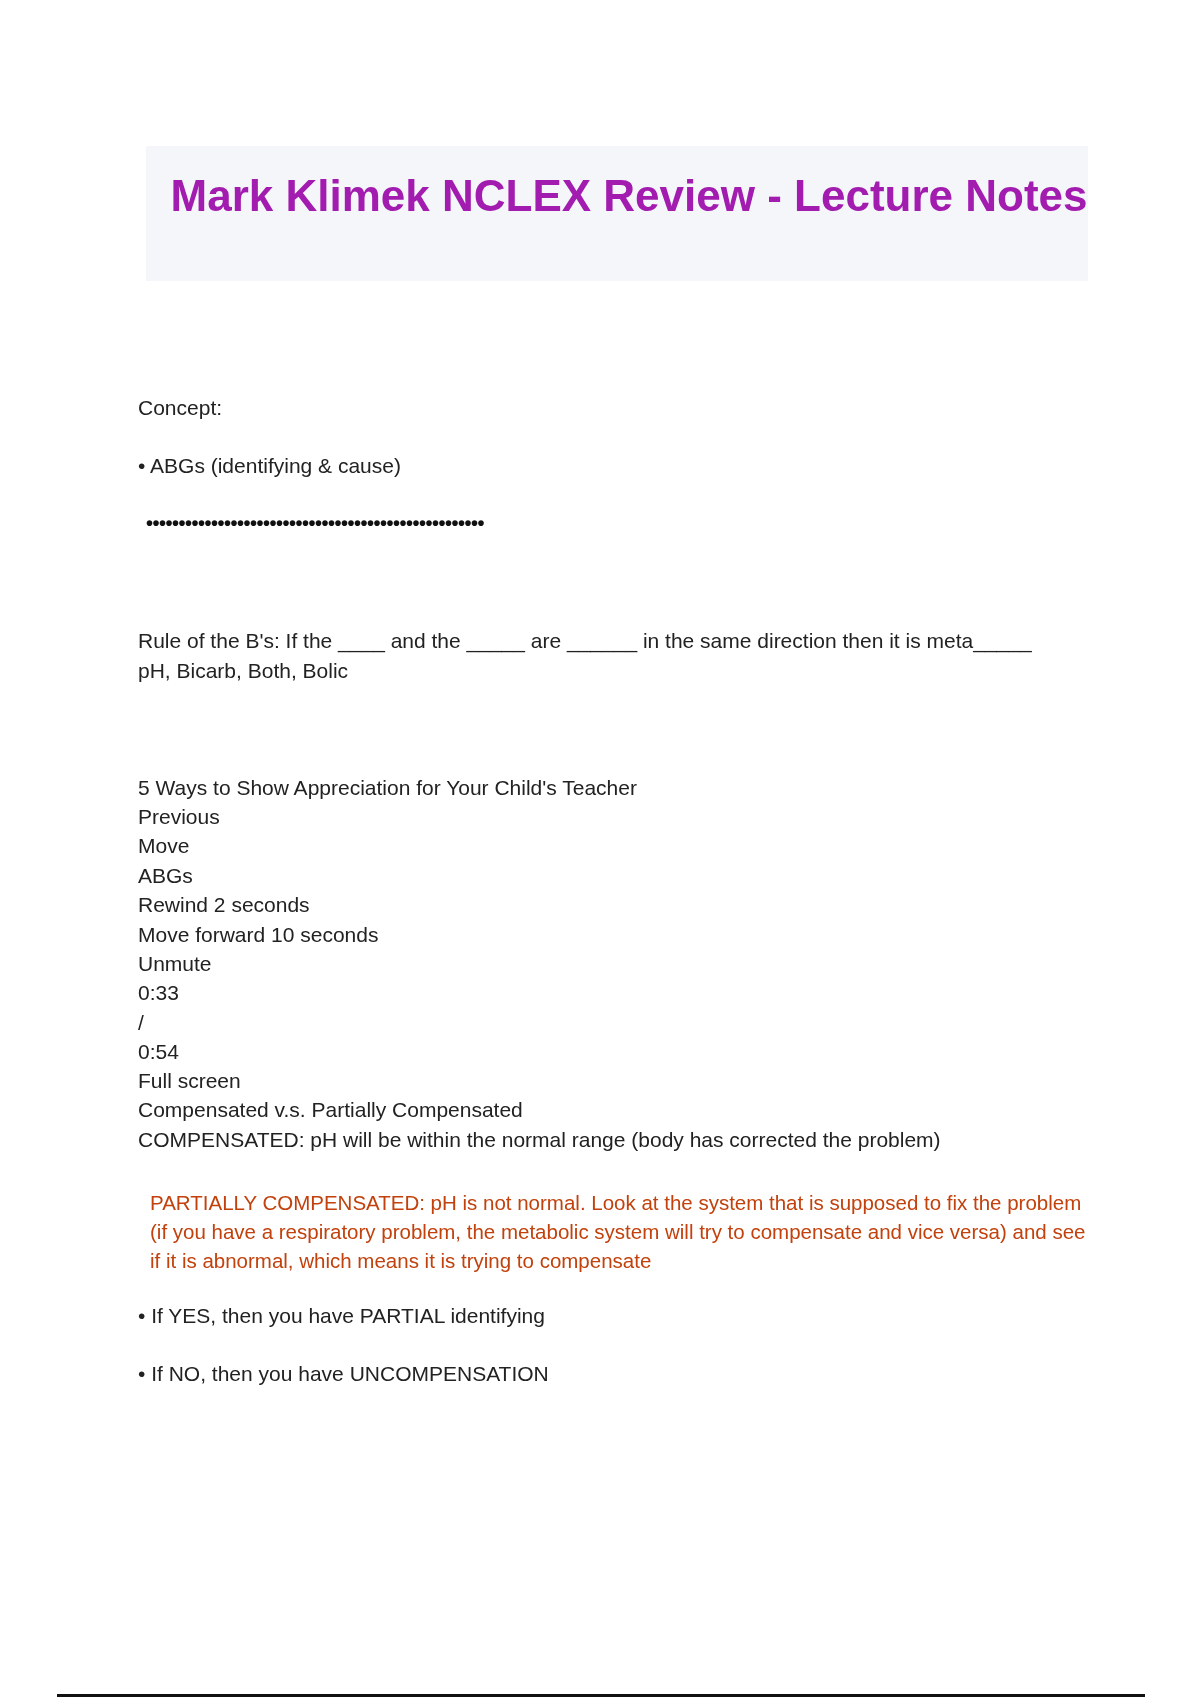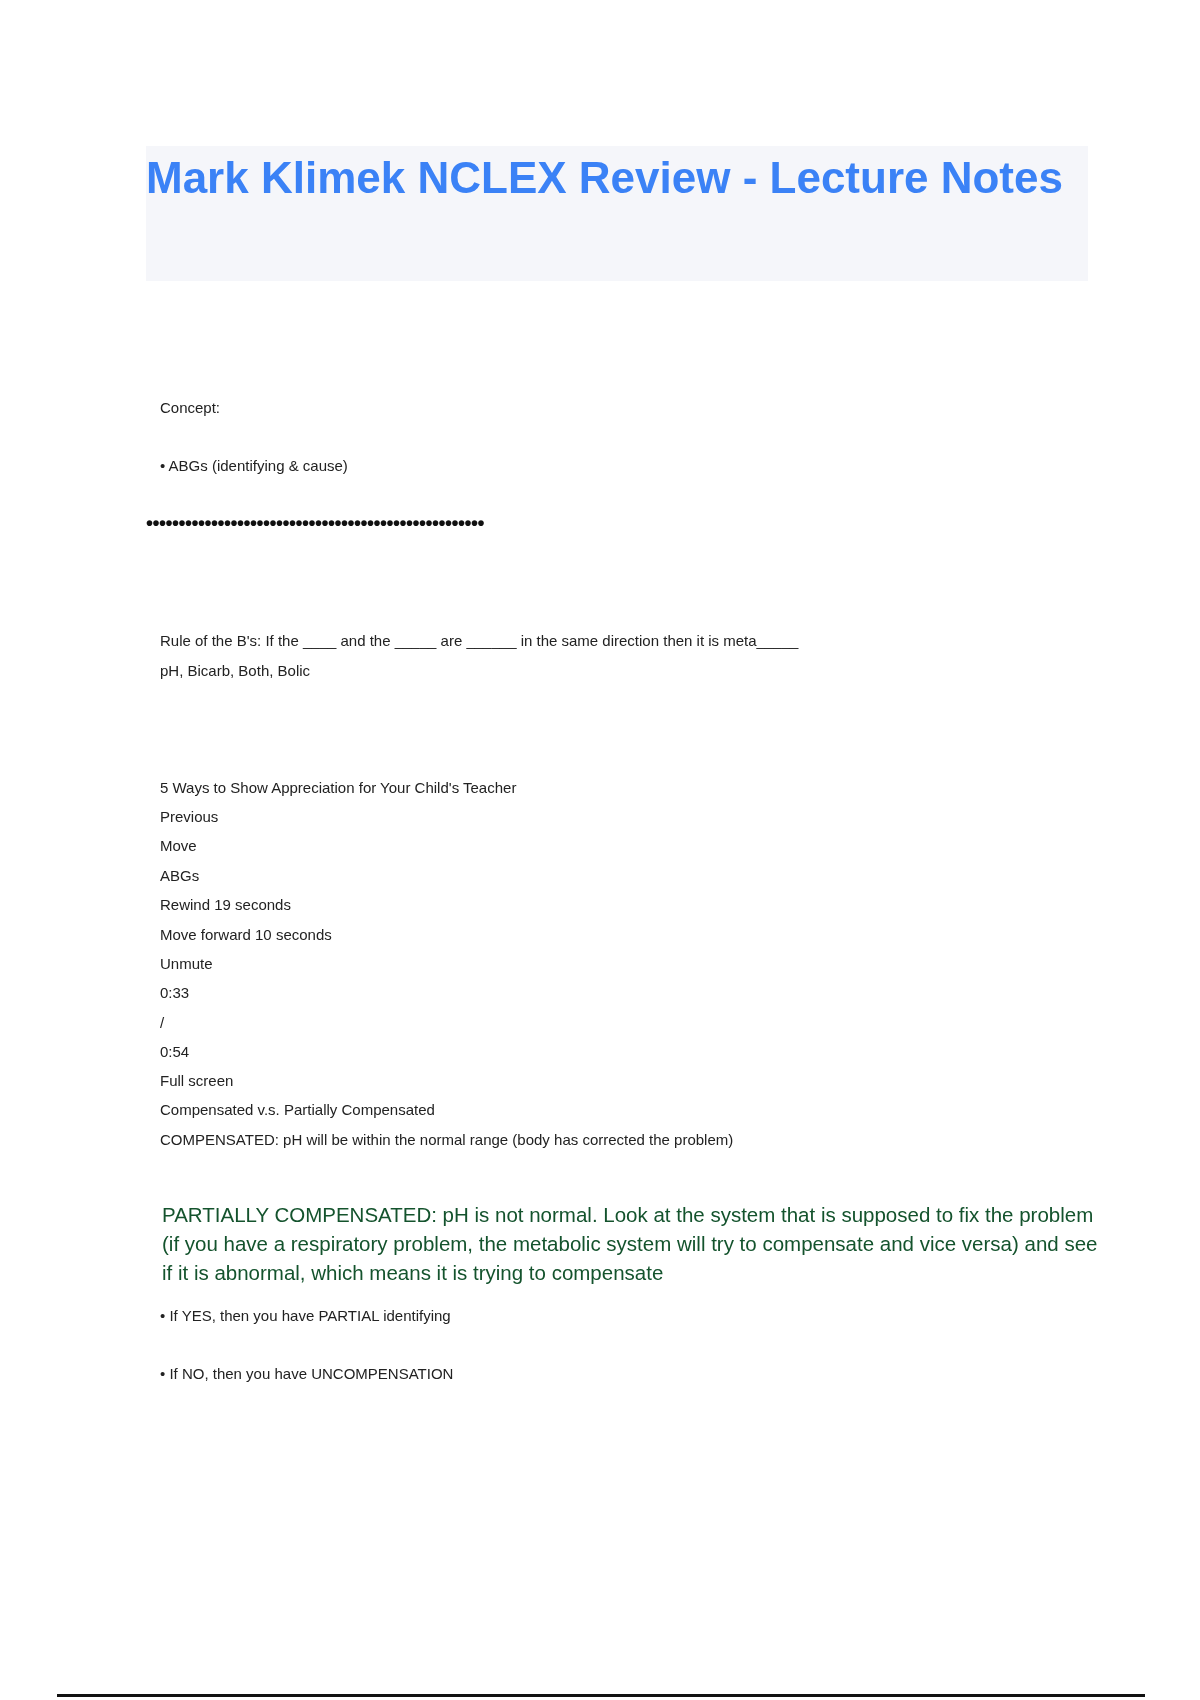--- a/index.html
+++ b/index.html
@@ -1,43 +1,43 @@
 <!DOCTYPE html>
 <html><head>
 <meta charset="utf-8">
 <style>
   html, body { margin:0; padding:0; }
   body { width:1200px; height:1700px; background:#ffffff; position:relative; overflow:hidden;
          font-family:"Liberation Sans", sans-serif; color:#222; }
   .title-box { position:absolute; left:146px; top:146px; width:942px; height:135px; background:#f5f6fa; }
-  .title { position:absolute; left:146px; top:144px; width:930px; margin:0;
-           font-family:"Liberation Sans", sans-serif; font-weight:bold; font-size:44px; line-height:67px; color:#3b82f6; }
-  .t { position:absolute; left:160px; margin:0; font-size:15px; line-height:30px; color:#222; white-space:nowrap; }
+  .title { position:absolute; left:146px; top:144px; width:930px; margin:18px;
+           font-family:"Liberation Sans", sans-serif; font-weight:bold; font-size:44px; line-height:67px; color:#a21caf;text-align:center; }
+  .t { position:absolute; left:138px; margin:0; font-size:21px; line-height:30px; color:#222; white-space:nowrap; }
   .dots { position:absolute; left:146px; top:513px; font-size:20px; letter-spacing:-0.5px; color:#111; font-weight:bold; line-height:20px; }
-  .para { position:absolute; left:146px; width:950px; margin:16px; font-size:20.5px; line-height:29px; color:#14532d; white-space:normal; }
+  .para { position:absolute; left:146px; width:950px; margin:4px; font-size:20.5px; line-height:29px; color:#c2410c; white-space:normal; }
   .footer-line { position:absolute; left:57px; top:1694px; width:1088px; height:3px; background:#111; }
 </style>
 </head>
 <body>
 
 <div class="title-box"></div>
 <h1 class="title">Mark Klimek NCLEX Review - Lecture Notes</h1>
 
 <p class="t" style="top:393px">Concept:</p>
 <p class="t" style="top:451px">• ABGs (identifying &amp; cause)</p>
 <div class="dots">••••••••••••••••••••••••••••••••••••••••••••••••••••</div>
 
 <p class="t" style="top:626px">Rule of the B's: If the ____ and the _____ are ______ in the same direction then it is meta_____</p>
 <p class="t" style="top:656px">pH, Bicarb, Both, Bolic</p>
 
 <p class="t" style="top:773px">5 Ways to Show Appreciation for Your Child's Teacher</p>
 <p class="t" style="top:802px">Previous</p>
 <p class="t" style="top:831px">Move</p>
 <p class="t" style="top:861px">ABGs</p>
-<p class="t" style="top:890px">Rewind 19 seconds</p>
+<p class="t" style="top:890px">Rewind 2 seconds</p>
 <p class="t" style="top:920px">Move forward 10 seconds</p>
 <p class="t" style="top:949px">Unmute</p>
 <p class="t" style="top:978px">0:33</p>
 <p class="t" style="top:1008px">/</p>
 <p class="t" style="top:1037px">0:54</p>
 <p class="t" style="top:1066px">Full screen</p>
 <p class="t" style="top:1095px">Compensated v.s. Partially Compensated</p>
 <p class="t" style="top:1125px">COMPENSATED: pH will be within the normal range (body has corrected the problem)</p>
 
 <p class="para" style="top:1184px">PARTIALLY COMPENSATED: pH is not normal. Look at the system that is supposed to fix the problem (if you have a respiratory problem, the metabolic system will try to compensate and vice versa) and see if it is abnormal, which means it is trying to compensate</p>

